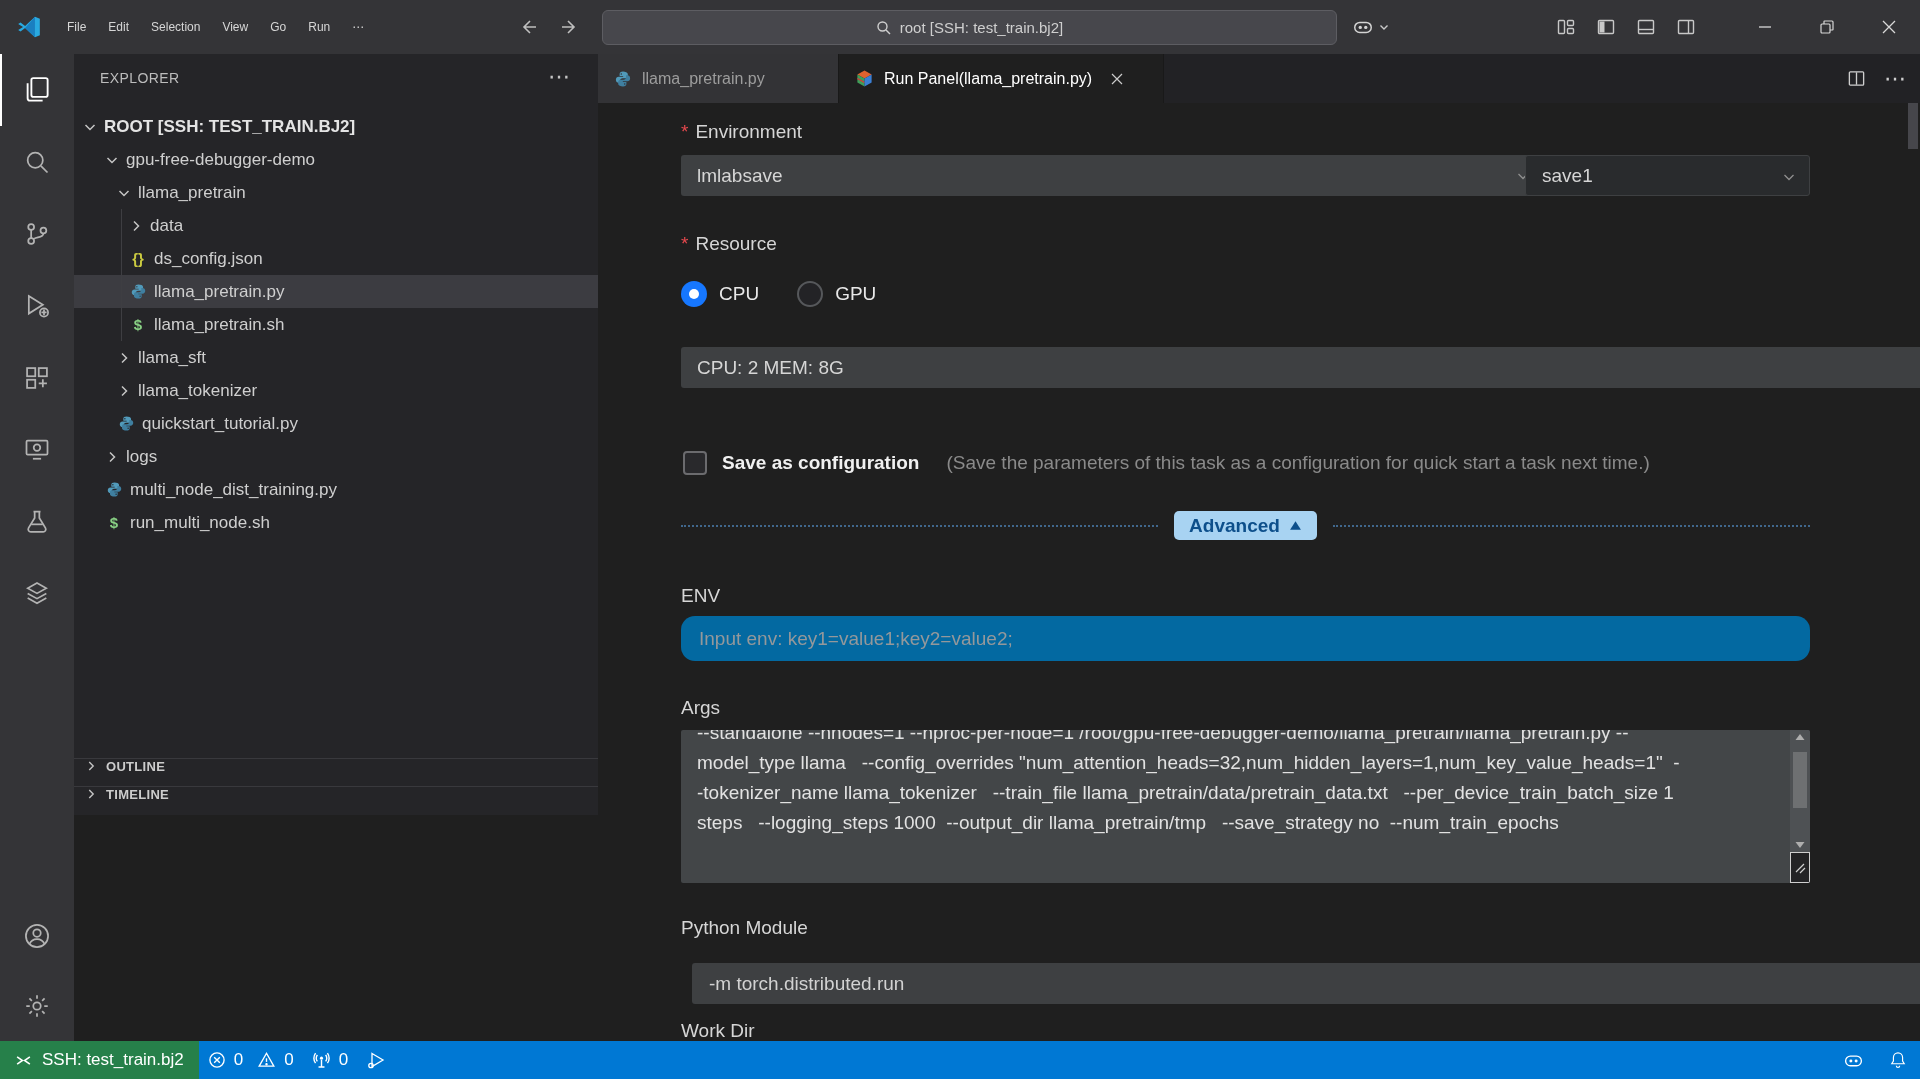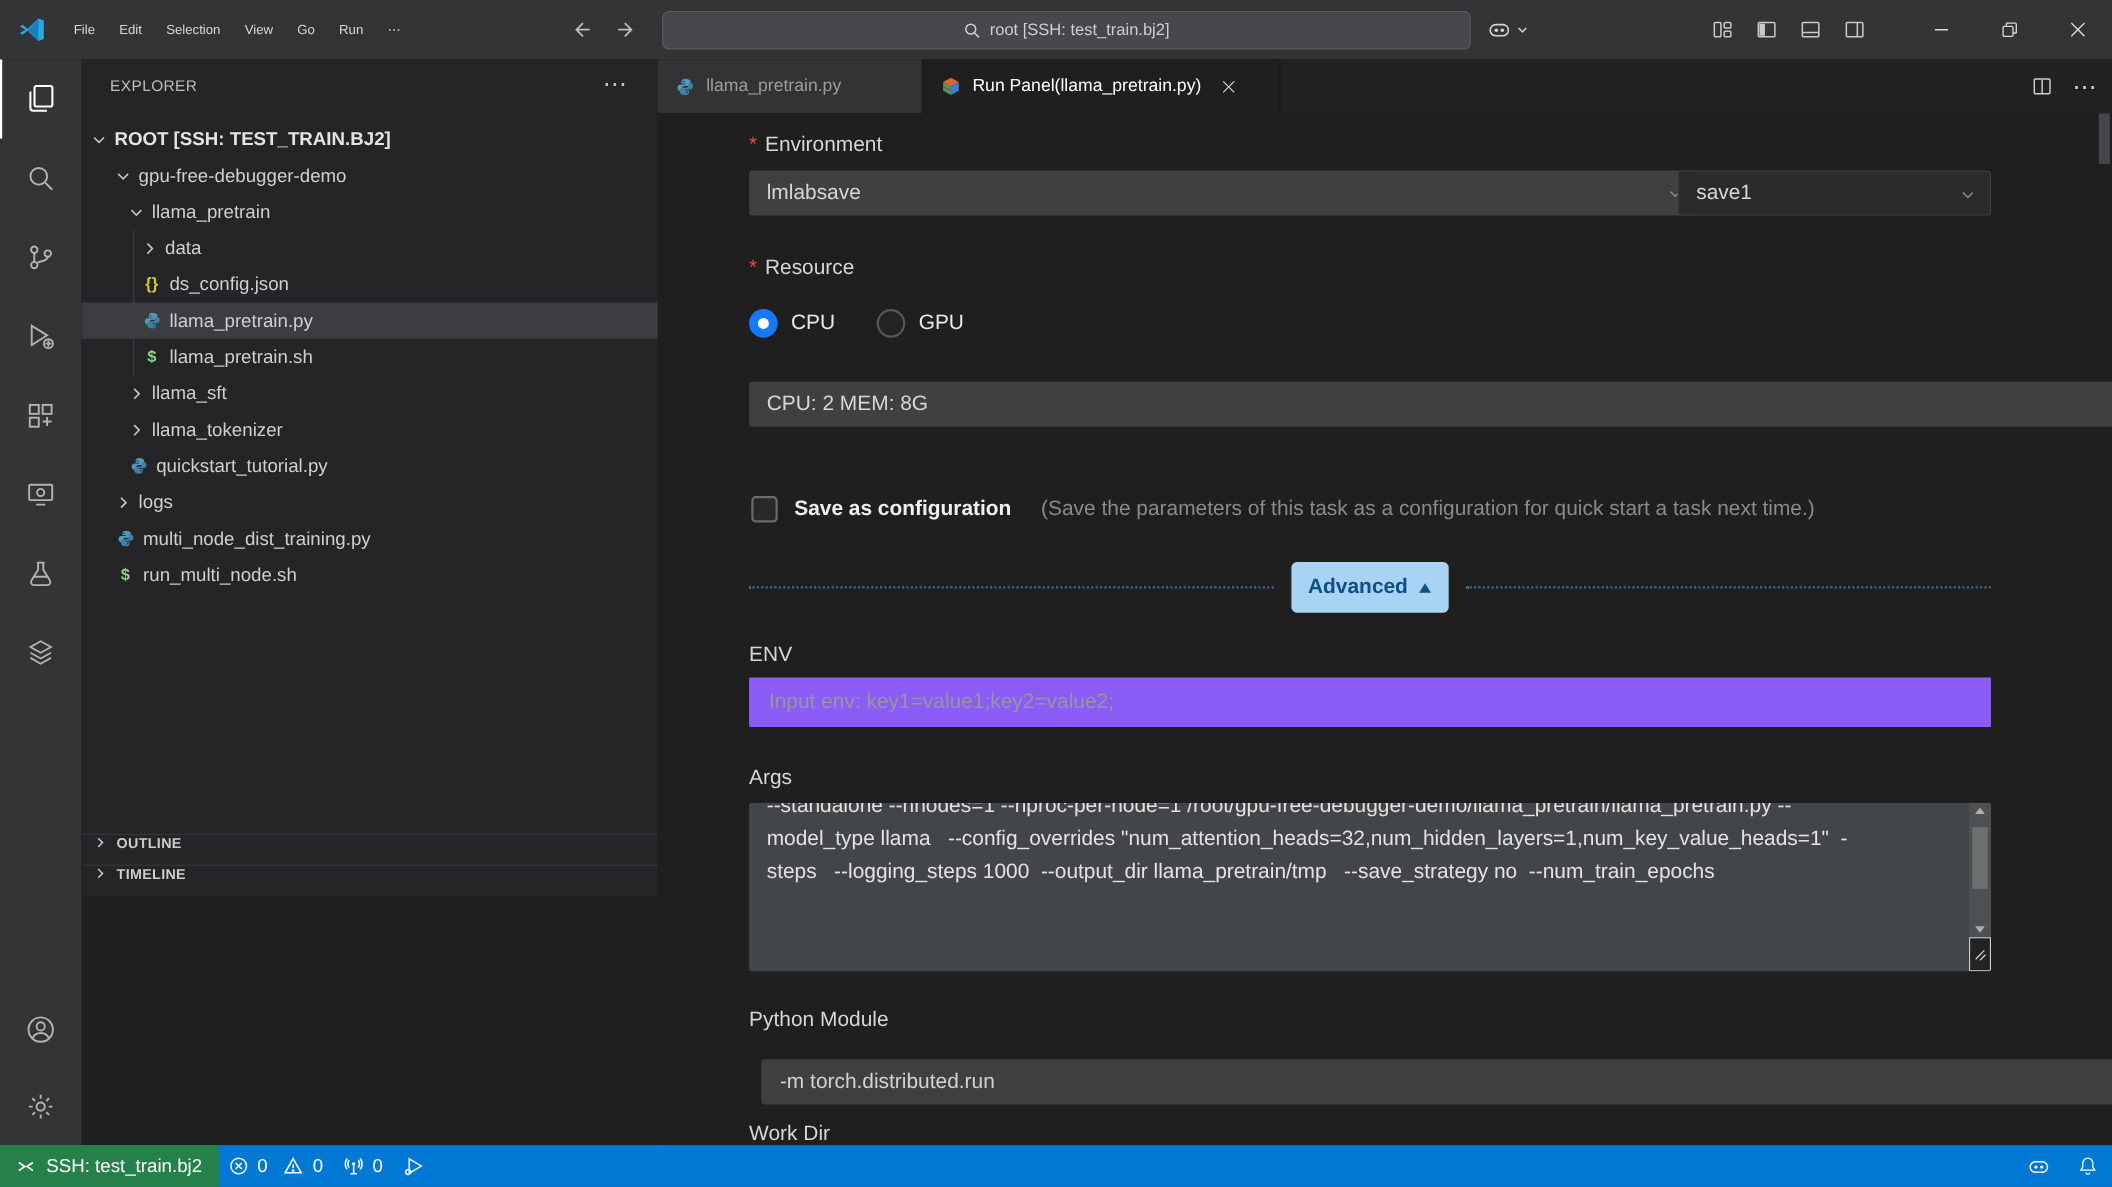--- a/index.html
+++ b/index.html
@@ -68,23 +68,23 @@
   .radio{width:26px;height:26px;border-radius:50%;box-sizing:border-box;position:relative;flex:none;}
   .radio.on{background:#1677ff;}
   .radio.on::after{content:"";position:absolute;left:8px;top:8px;width:10px;height:10px;border-radius:50%;background:#fff;}
   .radio.off{background:#232326;border:2px solid #56585b;}
   .cb-row{position:absolute;display:flex;align-items:center;}
   .checkbox{width:24px;height:24px;background:#29292c;border:2px solid #6b6b6e;border-radius:4px;box-sizing:border-box;flex:none;}
   .cb-label{margin-left:15px;font-size:19px;font-weight:600;color:#f0f0f0;}
   .cb-hint{margin-left:27px;font-size:19px;color:#8a8a8a;}
   .adv-row{position:absolute;display:flex;align-items:center;}
   .dotline{flex:1;border-top:2px dotted #40678c;height:0;}
-  .adv-btn{margin:0 16px;height:46px;display:flex;align-items:center;gap:9px;background:#a8d3f2;border-radius:5px;
+  .adv-btn{margin:0 16px;height:29px;display:flex;align-items:center;gap:9px;background:#a8d3f2;border-radius:5px;
            padding:0 15px;font-size:19px;font-weight:600;color:#0d4f8b;}
-  .txtinput{position:absolute;background:#8b5cf6;border:none;border-radius:1px;font-size:19px;color:#e0e0e0;
+  .txtinput{position:absolute;background:#0369a1;border:none;border-radius:14px;font-size:19px;color:#e0e0e0;
             padding:0 18px;font-family:"Liberation Sans",sans-serif;outline:none;box-sizing:border-box;}
   .txtinput::placeholder{color:#94989b;}
   .argsbox{position:absolute;background:#434648;border-radius:2px;overflow:hidden;}
   .argtext{position:absolute;left:16px;top:-12px;right:40px;font-size:19px;line-height:30px;color:#e2e2e2;}
   .argtext div{white-space:pre;}
   .argscroll{position:absolute;right:0;top:0;width:20px;height:122px;background:#4e5154;}
   .argscroll .thumb{position:absolute;left:3px;top:22px;width:14px;height:56px;background:#6e7072;}
   .argscroll .arr{position:absolute;left:4px;width:12px;color:#aeaeae;}
   .resize-grip{position:absolute;right:0;bottom:0;width:20px;height:31px;background:#232325;
                border:1px solid #cfcfcf;box-sizing:border-box;display:flex;align-items:center;justify-content:center;}
@@ -498,20 +498,21 @@
     </div>
 
     <div class="flabel" style="left:83px;top:482px;">ENV</div>
     <input class="txtinput" style="left: 83px; top: 513px; width: 1129px; height: 45px;" placeholder="Input env: key1=value1;key2=value2;">
 
     <div class="flabel" style="left:83px;top:594px;">Args</div>
     <div class="argsbox" style="left:83px;top:627px;width:1129px;height:153px;">
       <div class="argtext">
         <div>--standalone --nnodes=1 --nproc-per-node=1 /root/gpu-free-debugger-demo/llama_pretrain/llama_pretrain.py --</div>
         <div>model_type llama   --config_overrides "num_attention_heads=32,num_hidden_layers=1,num_key_value_heads=1"  -</div>
+        <div>-tokenizer_name llama_tokenizer   --train_file llama_pretrain/data/pretrain_data.txt   --per_device_train_batch_size 1</div>
         <div>steps   --logging_steps 1000  --output_dir llama_pretrain/tmp   --save_strategy no  --num_train_epochs</div>
       </div>
       <div class="argscroll">
         <span class="arr" style="top:2px;">
             <svg width="12" height="10" viewBox="0 0 12 10">
               <path d="M6 2l4.5 6h-9z" fill="#aeaeae"></path>
             </svg>
           </span>
         <span class="thumb"></span>
         <span class="arr" style="bottom:2px;">

